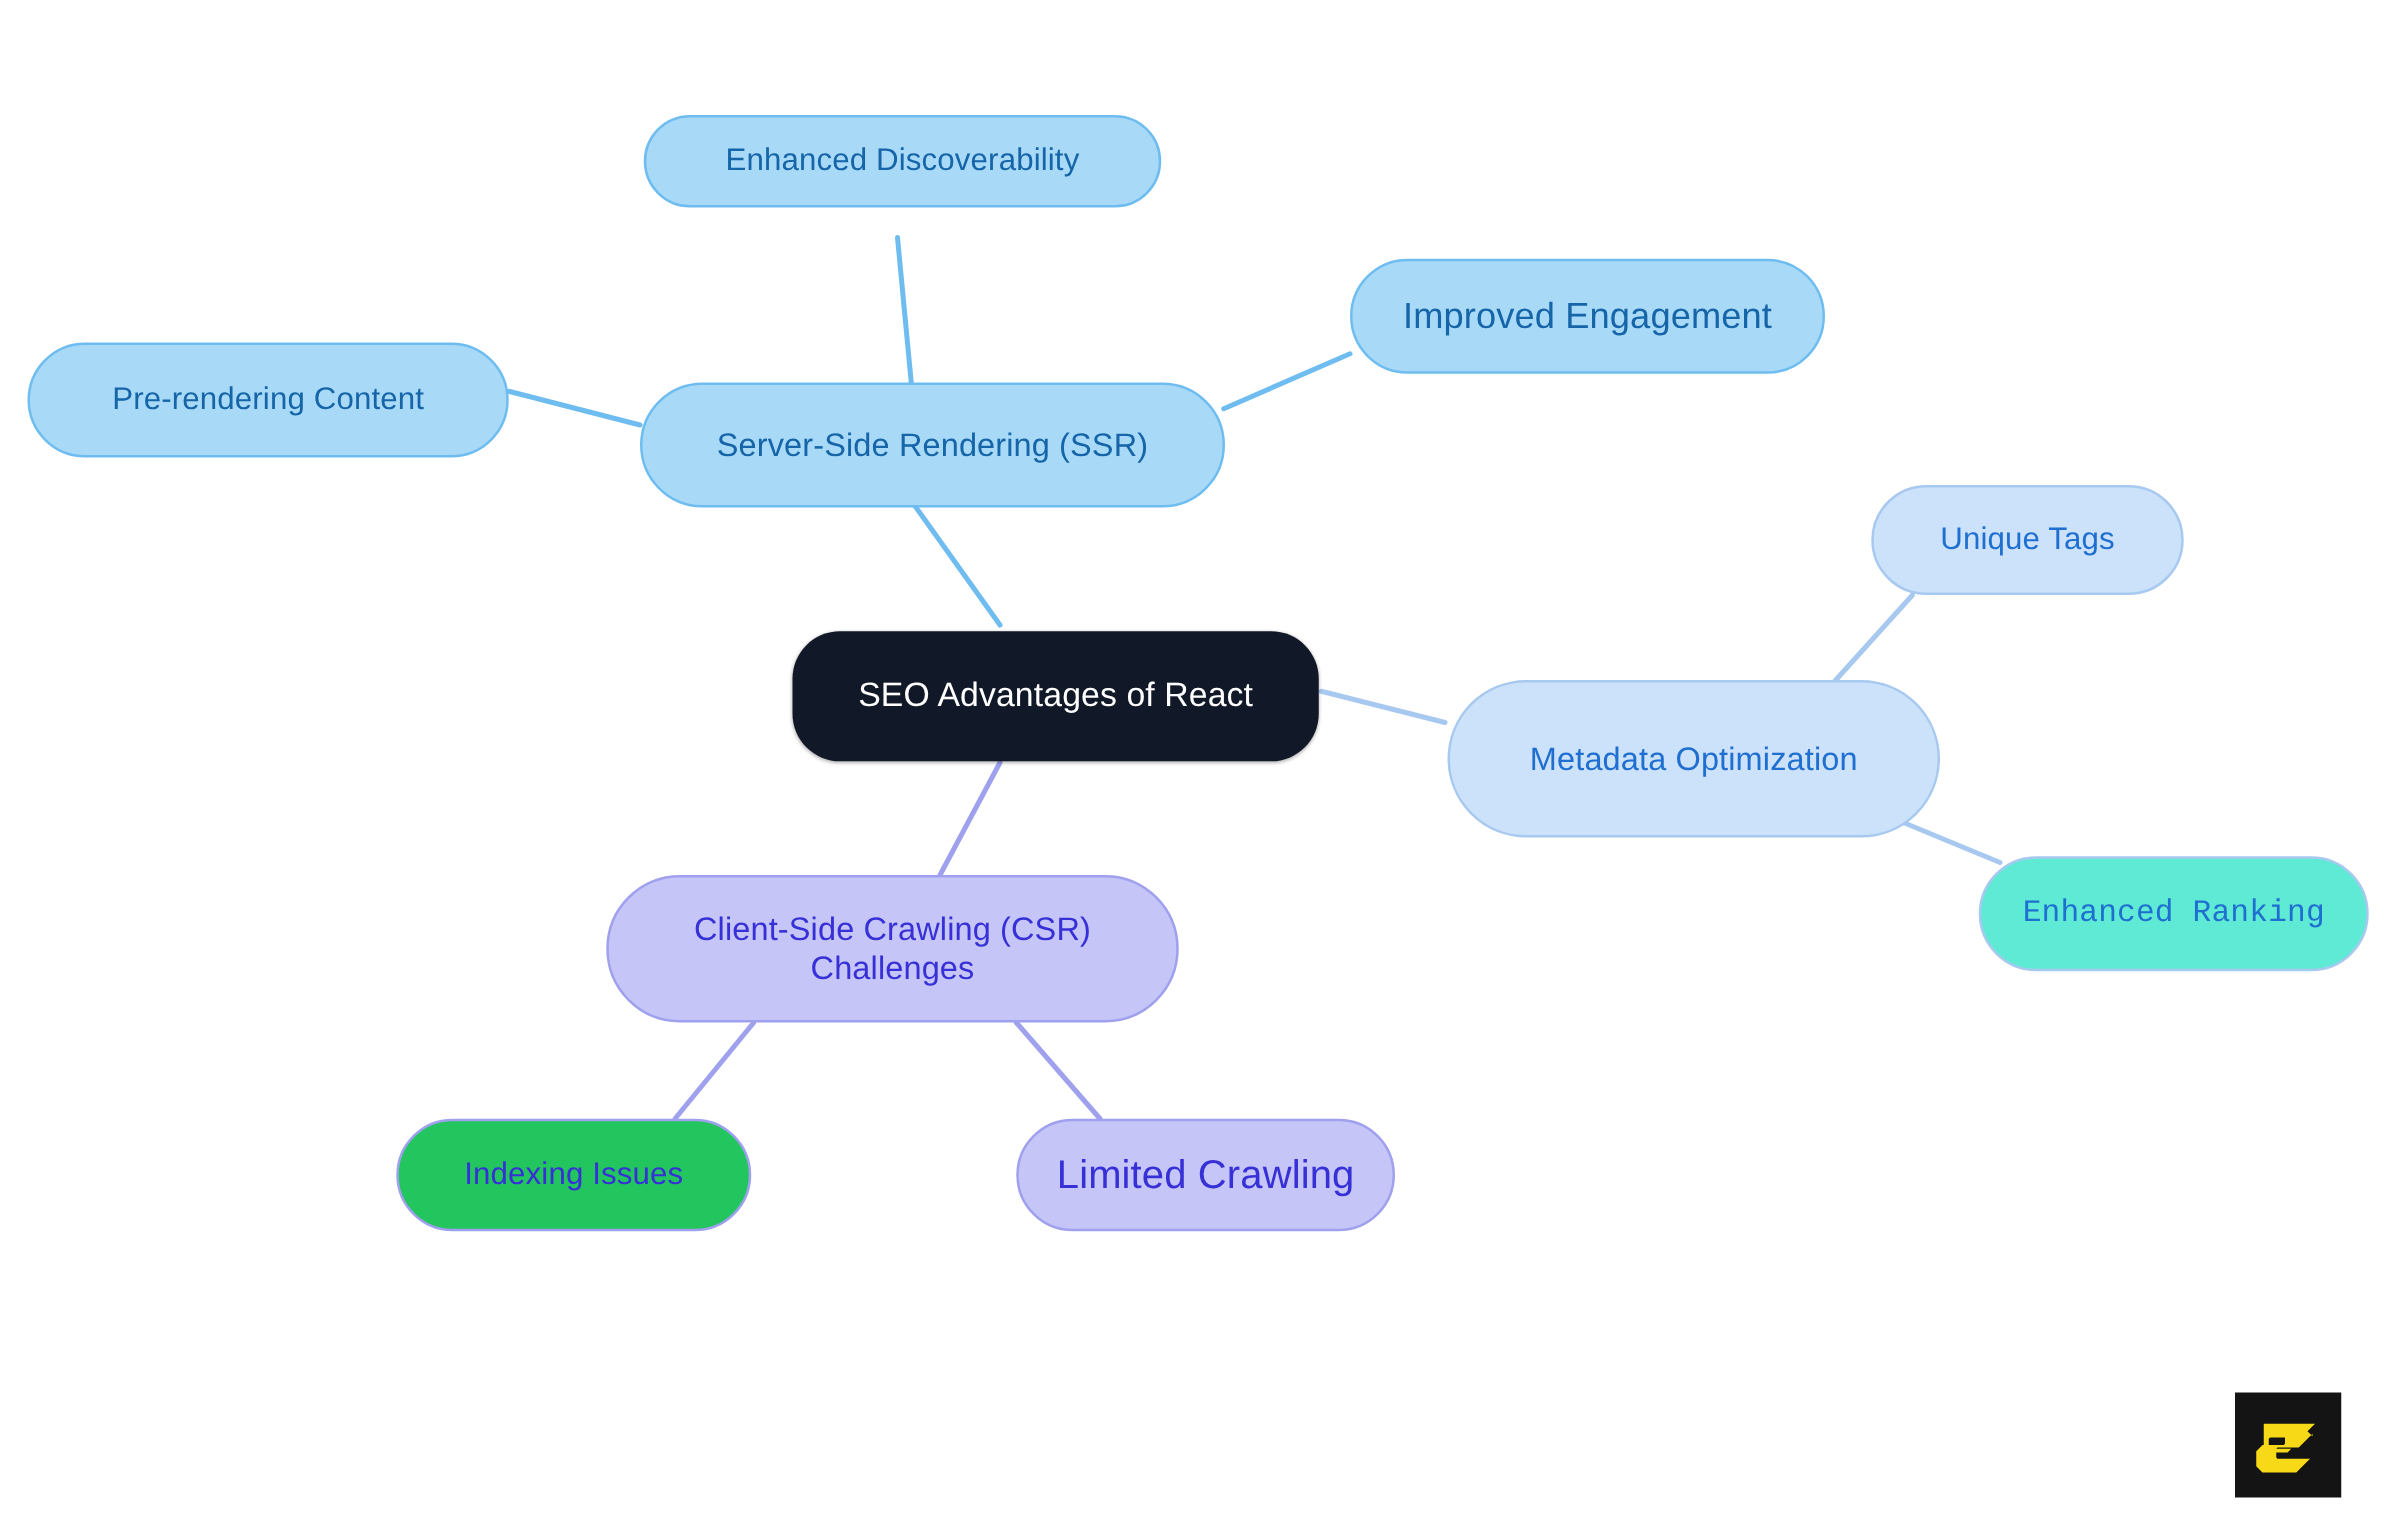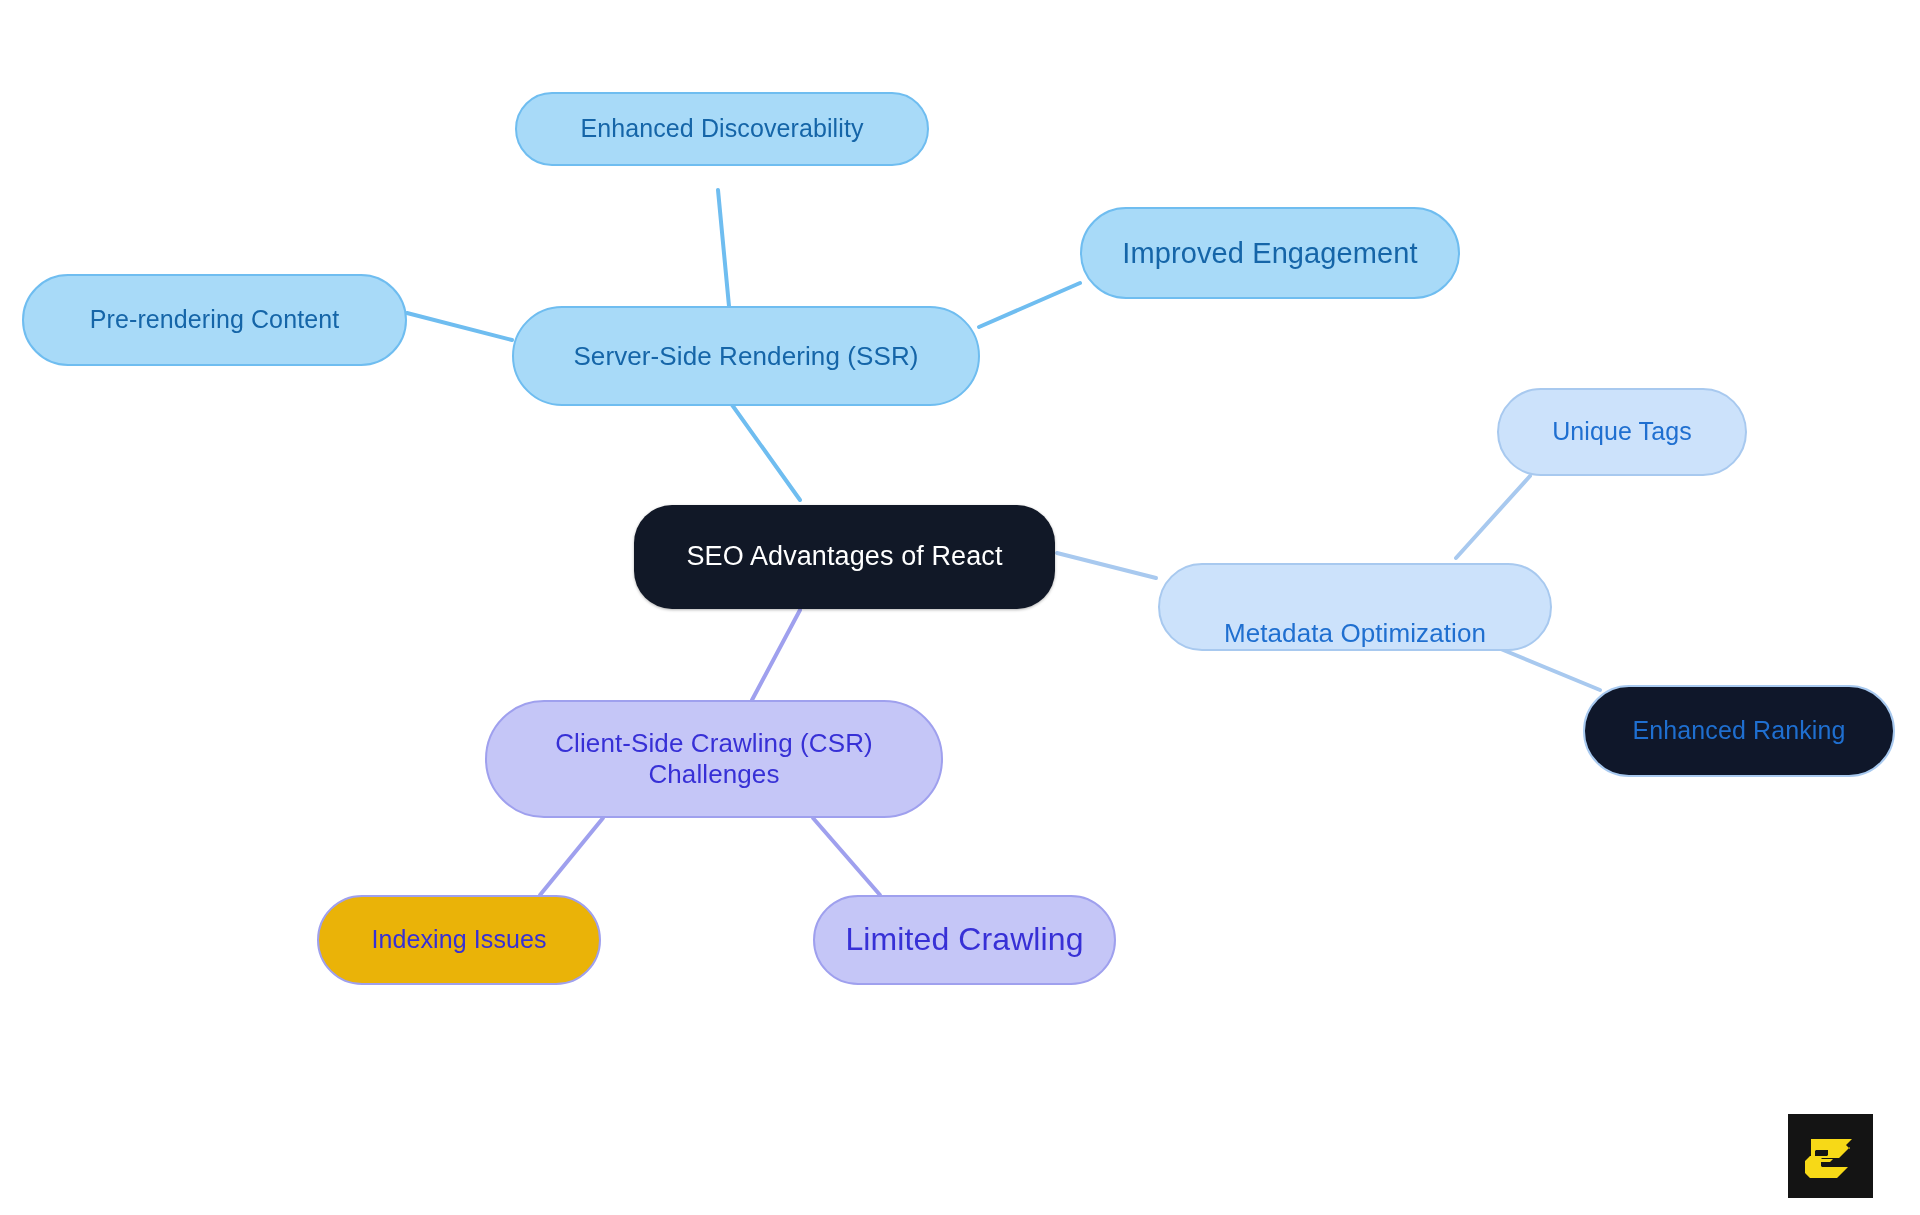--- a/index.html
+++ b/index.html
@@ -64,26 +64,26 @@
       <line x1="603" y1="818" x2="540" y2="895" stroke="#9fa0ee" stroke-width="4" stroke-linecap="round"></line>
       <line x1="813" y1="818" x2="880" y2="895" stroke="#9fa0ee" stroke-width="4" stroke-linecap="round"></line>
     </svg>
 
   <div id="nodes">
       <div class="node root" style="left: 634px; top: 505px; width: 421px; height: 104px; background: rgb(17, 24, 39); color: rgb(255, 255, 255); border-color: rgb(17, 24, 39); font-size: 27px;"><span>SEO Advantages of React</span></div>
       <div class="node" style="left: 512px; top: 306px; width: 468px; height: 100px; background: rgb(168, 218, 248); color: rgb(21, 101, 168); border-color: rgb(111, 189, 240); font-size: 26px;"><span>Server-Side Rendering (SSR)</span></div>
       <div class="node" style="left: 515px; top: 92px; width: 414px; height: 74px; background: rgb(168, 218, 248); color: rgb(21, 101, 168); border-color: rgb(111, 189, 240); font-size: 25px;"><span>Enhanced Discoverability</span></div>
       <div class="node" style="left: 1080px; top: 207px; width: 380px; height: 92px; background: rgb(168, 218, 248); color: rgb(21, 101, 168); border-color: rgb(111, 189, 240); font-size: 29px;"><span>Improved Engagement</span></div>
       <div class="node" style="left: 22px; top: 262px; width: 385px; height: 92px; background: rgb(168, 218, 248); color: rgb(21, 101, 168); border-color: rgb(111, 189, 240); font-size: 25px; margin-top: 12px;"><span>Pre-rendering Content</span></div>
-      <div class="node" style="left: 1158px; top: 563px; width: 394px; height: 88px; background: rgb(204, 226, 251); color: rgb(31, 111, 208); border-color: rgb(168, 201, 239); font-size: 26px; align-items: flex-end;"><span>Metadata Optimization</span></div>
+      <div class="node" style="left: 1158px; top: 544px; width: 394px; height: 126px; background: rgb(204, 226, 251); color: rgb(31, 111, 208); border-color: rgb(168, 201, 239); font-size: 26px;"><span>Metadata Optimization</span></div>
       <div class="node" style="left: 1497px; top: 388px; width: 250px; height: 88px; background: rgb(204, 226, 251); color: rgb(31, 111, 208); border-color: rgb(168, 201, 239); font-size: 25px;"><span>Unique Tags</span></div>
-      <div class="node" style="left: 1583px; top: 685px; width: 312px; height: 92px; background: #0f172a; color: rgb(31, 111, 208); border-color: rgb(168, 201, 239); font-size: 25px;"><span>Enhanced Ranking</span></div>
+      <div class="node" style="left: 1583px; top: 685px; width: 312px; height: 92px; background: #5eead4; color: rgb(31, 111, 208); border-color: rgb(168, 201, 239); font-size: 25px; font-family: Liberation Mono, monospace;"><span>Enhanced Ranking</span></div>
       <div class="node" style="left: 485px; top: 700px; width: 458px; height: 118px; background: rgb(197, 198, 247); color: rgb(55, 48, 214); border-color: rgb(159, 160, 238); font-size: 26px;"><span>Client-Side Crawling (CSR)
 Challenges</span></div>
-      <div class="node" style="left: 317px; top: 895px; width: 284px; height: 90px; background: #eab308; color: rgb(55, 48, 214); border-color: rgb(159, 160, 238); font-size: 25px;"><span>Indexing Issues</span></div>
+      <div class="node" style="left: 317px; top: 895px; width: 284px; height: 90px; background: #22c55e; color: rgb(55, 48, 214); border-color: rgb(159, 160, 238); font-size: 25px;"><span>Indexing Issues</span></div>
       <div class="node" style="left: 813px; top: 895px; width: 303px; height: 90px; background: rgb(197, 198, 247); color: rgb(55, 48, 214); border-color: rgb(159, 160, 238); font-size: 32px;"><span>Limited Crawling</span></div>
     </div>
 
   <div id="logo">
     <svg viewBox="0 0 85 84" xmlns="http://www.w3.org/2000/svg">
       <path d="M23 25 h41 l-11 11 h-25 l-1 1 v7 l1 1 h17 l-3 3 h-14 l-5 -5 v-12 z
                M62 33 l-11 11 h-17 l-1 1 v7 l1 1 h26 l-11 11 h-27 l-5 -5 v-12 l5 -5 h17
                l1 -1 v-7 l-1 -1 h-4 l3 -3 h19 l5 5 z" fill="#f7d917"></path>
     </svg>
   </div>

